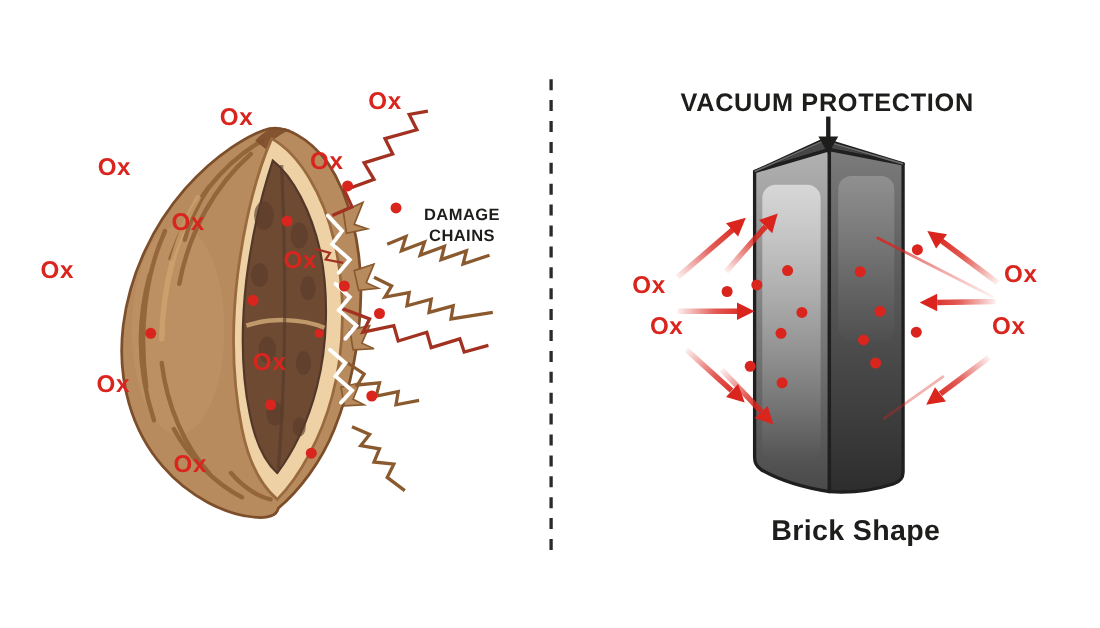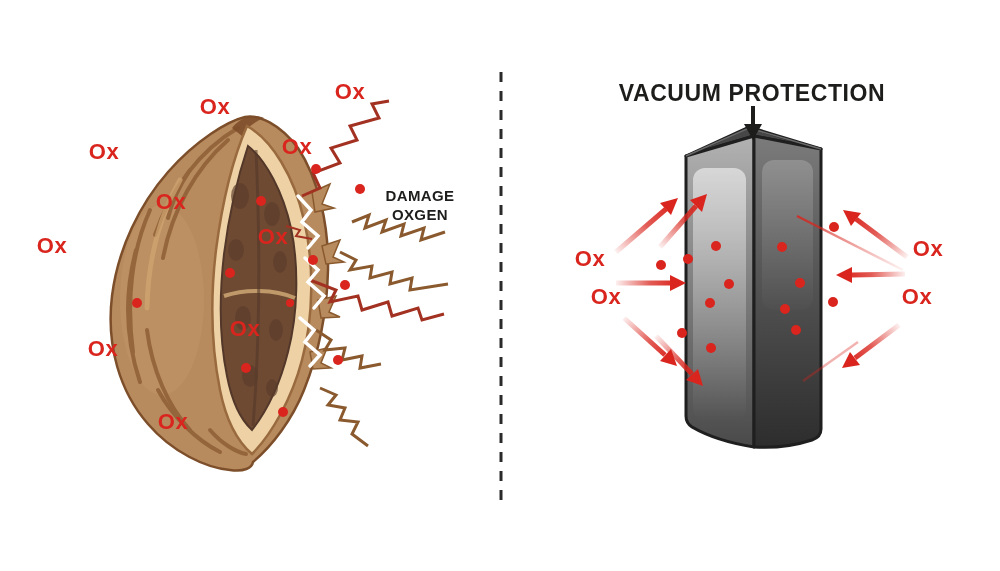--- a/index.html
+++ b/index.html
@@ -249,17 +249,18 @@
   <div class="txt ox" style="left:245px;top:329px">Ox</div>
   <div class="txt ox" style="left:173px;top:422px">Ox</div>
 
   <div class="txt ox" style="left:590px;top:259px">Ox</div>
   <div class="txt ox" style="left:606px;top:297px">Ox</div>
   <div class="txt ox" style="left:928px;top:249px">Ox</div>
   <div class="txt ox" style="left:917px;top:297px">Ox</div>
 
   <div class="txt annotation" style="left:420px;top:205px">
     <div>DAMAGE</div>
-    <div>OXGEN</div>
+    <div>CHAINS</div>
   </div>
 
   <div class="txt right-heading" style="left:752px;top:93px">VACUUM PROTECTION</div>
+  <div class="txt right-caption" style="left:778px;top:482px">Brick Shape</div>
 </div>
 
 </body></html>

